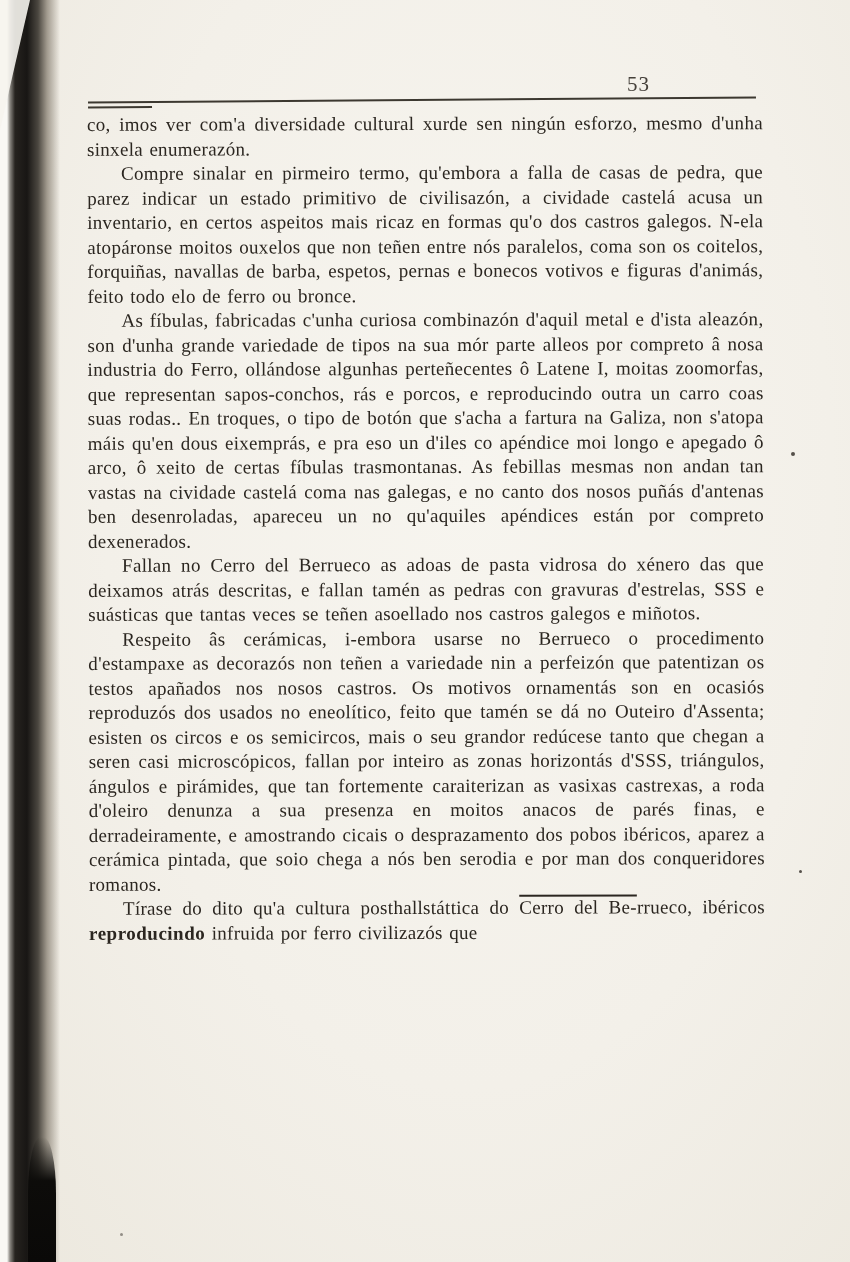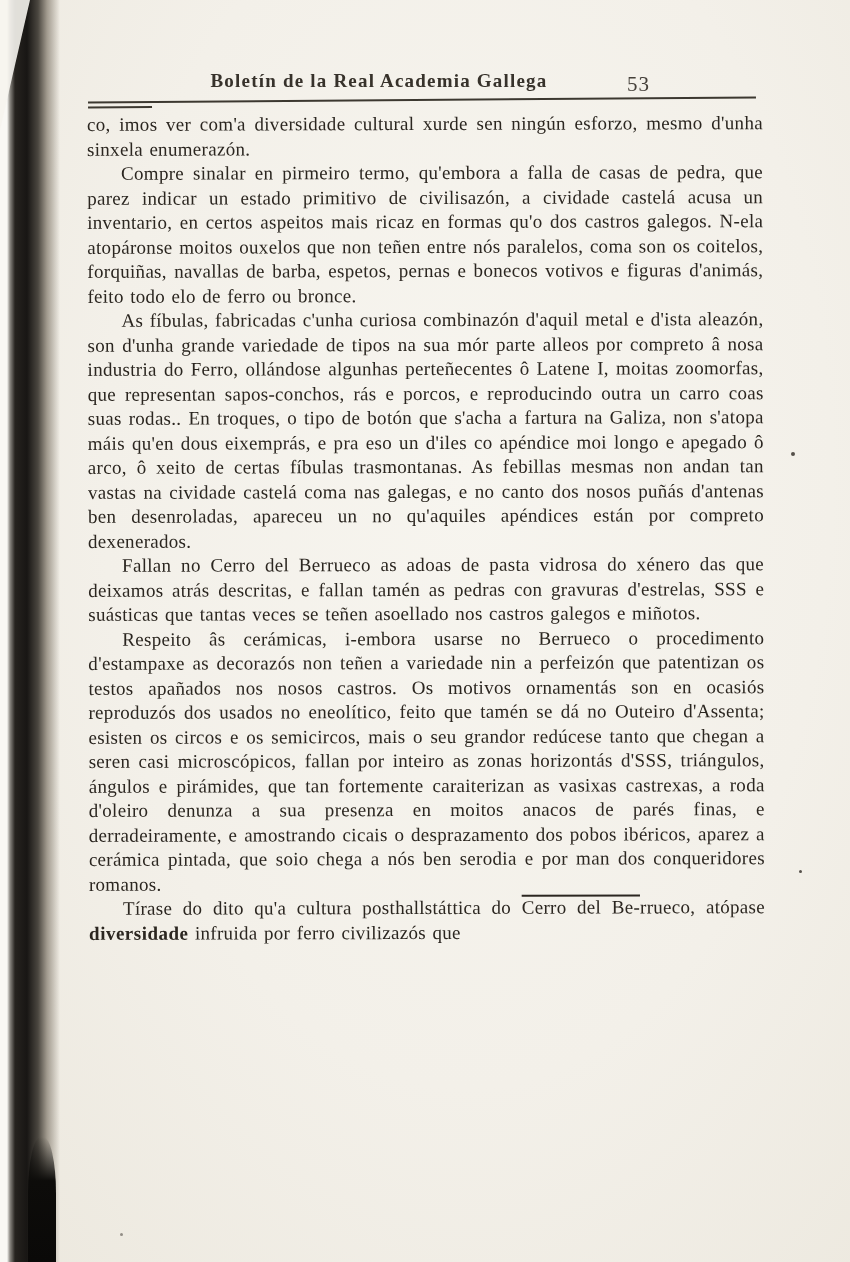--- a/index.html
+++ b/index.html
@@ -96,37 +96,36 @@
 </head>
 <body>
 
 <div class="page">
 
   <div class="binding"></div>
   <div class="binding-top-wedge"></div>
   <div class="binding-bottom-blob"></div>
 
   <header class="page-header">
-    <span class="journal-title">Boletín de la Real Academia Gallega</span>
     <span class="page-number">53</span>
   </header>
 
   <div class="header-rule">
     <div class="rule-main"></div>
     <div class="rule-dash"></div>
   </div>
 
   <main class="text-block">
     <p class="no-indent">co, imos ver com'a diversidade cultural xurde sen ningún esforzo, mesmo d'unha sinxela enumerazón.</p>
     <p>Compre sinalar en pirmeiro termo, qu'embora a falla de casas de pedra, que parez indicar un estado primitivo de civilisazón, a cividade castelá acusa un inventario, en certos aspeitos mais ricaz en formas qu'o dos castros galegos. N-ela atopáronse moitos ouxelos que non teñen entre nós paralelos, coma son os coitelos, forquiñas, navallas de barba, espetos, pernas e bonecos votivos e figuras d'animás, feito todo elo de ferro ou bronce.</p>
     <p>As fíbulas, fabricadas c'unha curiosa combinazón d'aquil metal e d'ista aleazón, son d'unha grande variedade de tipos na sua mór parte alleos por compreto â nosa industria do Ferro, ollándose algunhas perteñecentes ô Latene I, moitas zoomorfas, que representan sapos-conchos, rás e porcos, e reproducindo outra un carro coas suas rodas.. En troques, o tipo de botón que s'acha a fartura na Galiza, non s'atopa máis qu'en dous eixemprás, e pra eso un d'iles co apéndice moi longo e apegado ô arco, ô xeito de certas fíbulas trasmontanas. As febillas mesmas non andan tan vastas na cividade castelá coma nas galegas, e no canto dos nosos puñás d'antenas ben desenroladas, apareceu un no qu'aquiles apéndices están por compreto dexenerados.</p>
     <p>Fallan no Cerro del Berrueco as adoas de pasta vidrosa do xénero das que deixamos atrás descritas, e fallan tamén as pedras con gravuras d'estrelas, SSS e suásticas que tantas veces se teñen asoellado nos castros galegos e miñotos.</p>
     <p>Respeito âs cerámicas, i-embora usarse no Berrueco o procedimento d'estampaxe as decorazós non teñen a variedade nin a perfeizón que patentizan os testos apañados nos nosos castros. Os motivos ornamentás son en ocasiós reproduzós dos usados no eneolítico, feito que tamén se dá no Outeiro d'Assenta; esisten os circos e os semicircos, mais o seu grandor redúcese tanto que chegan a seren casi microscópicos, fallan por inteiro as zonas horizontás d'SSS, triángulos, ángulos e pirámides, que tan fortemente caraiterizan as vasixas castrexas, a roda d'oleiro denunza a sua presenza en moitos anacos de parés finas, e derradeiramente, e amostrando cicais o desprazamento dos pobos ibéricos, aparez a cerámica pintada, que soio chega a nós ben serodia e por man dos conqueridores romanos.</p>
     <p>
-      <span>Tírase do dito qu'a cultura posthallstáttica do </span><span class="overlined">Cerro del Be-</span><span>rrueco, atópase </span><span class="emphasis">diversidade</span><span> infruida por ferro civilizazós que</span>
+      <span>Tírase do dito qu'a cultura posthallstáttica do </span><span class="overlined">Cerro del Be-</span><span>rrueco, ibéricos </span><span class="emphasis">reproducindo</span><span> infruida por ferro civilizazós que</span>
     </p>
   </main>
 
   <div class="speck speck-1"></div>
   <div class="speck speck-2"></div>
   <div class="speck speck-3"></div>
 
 </div>
 
 </body></html>

